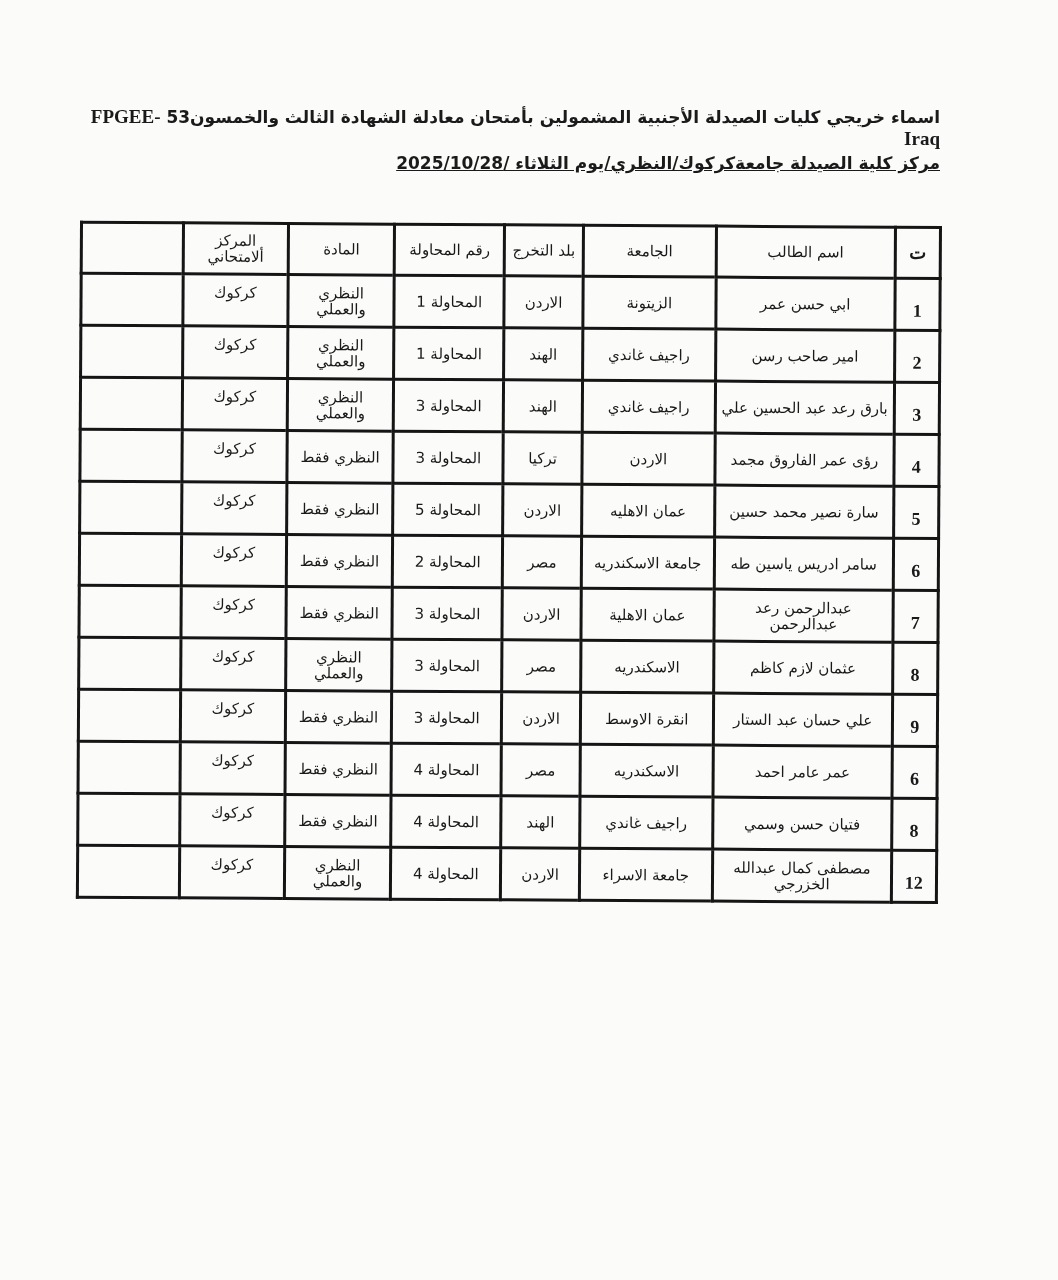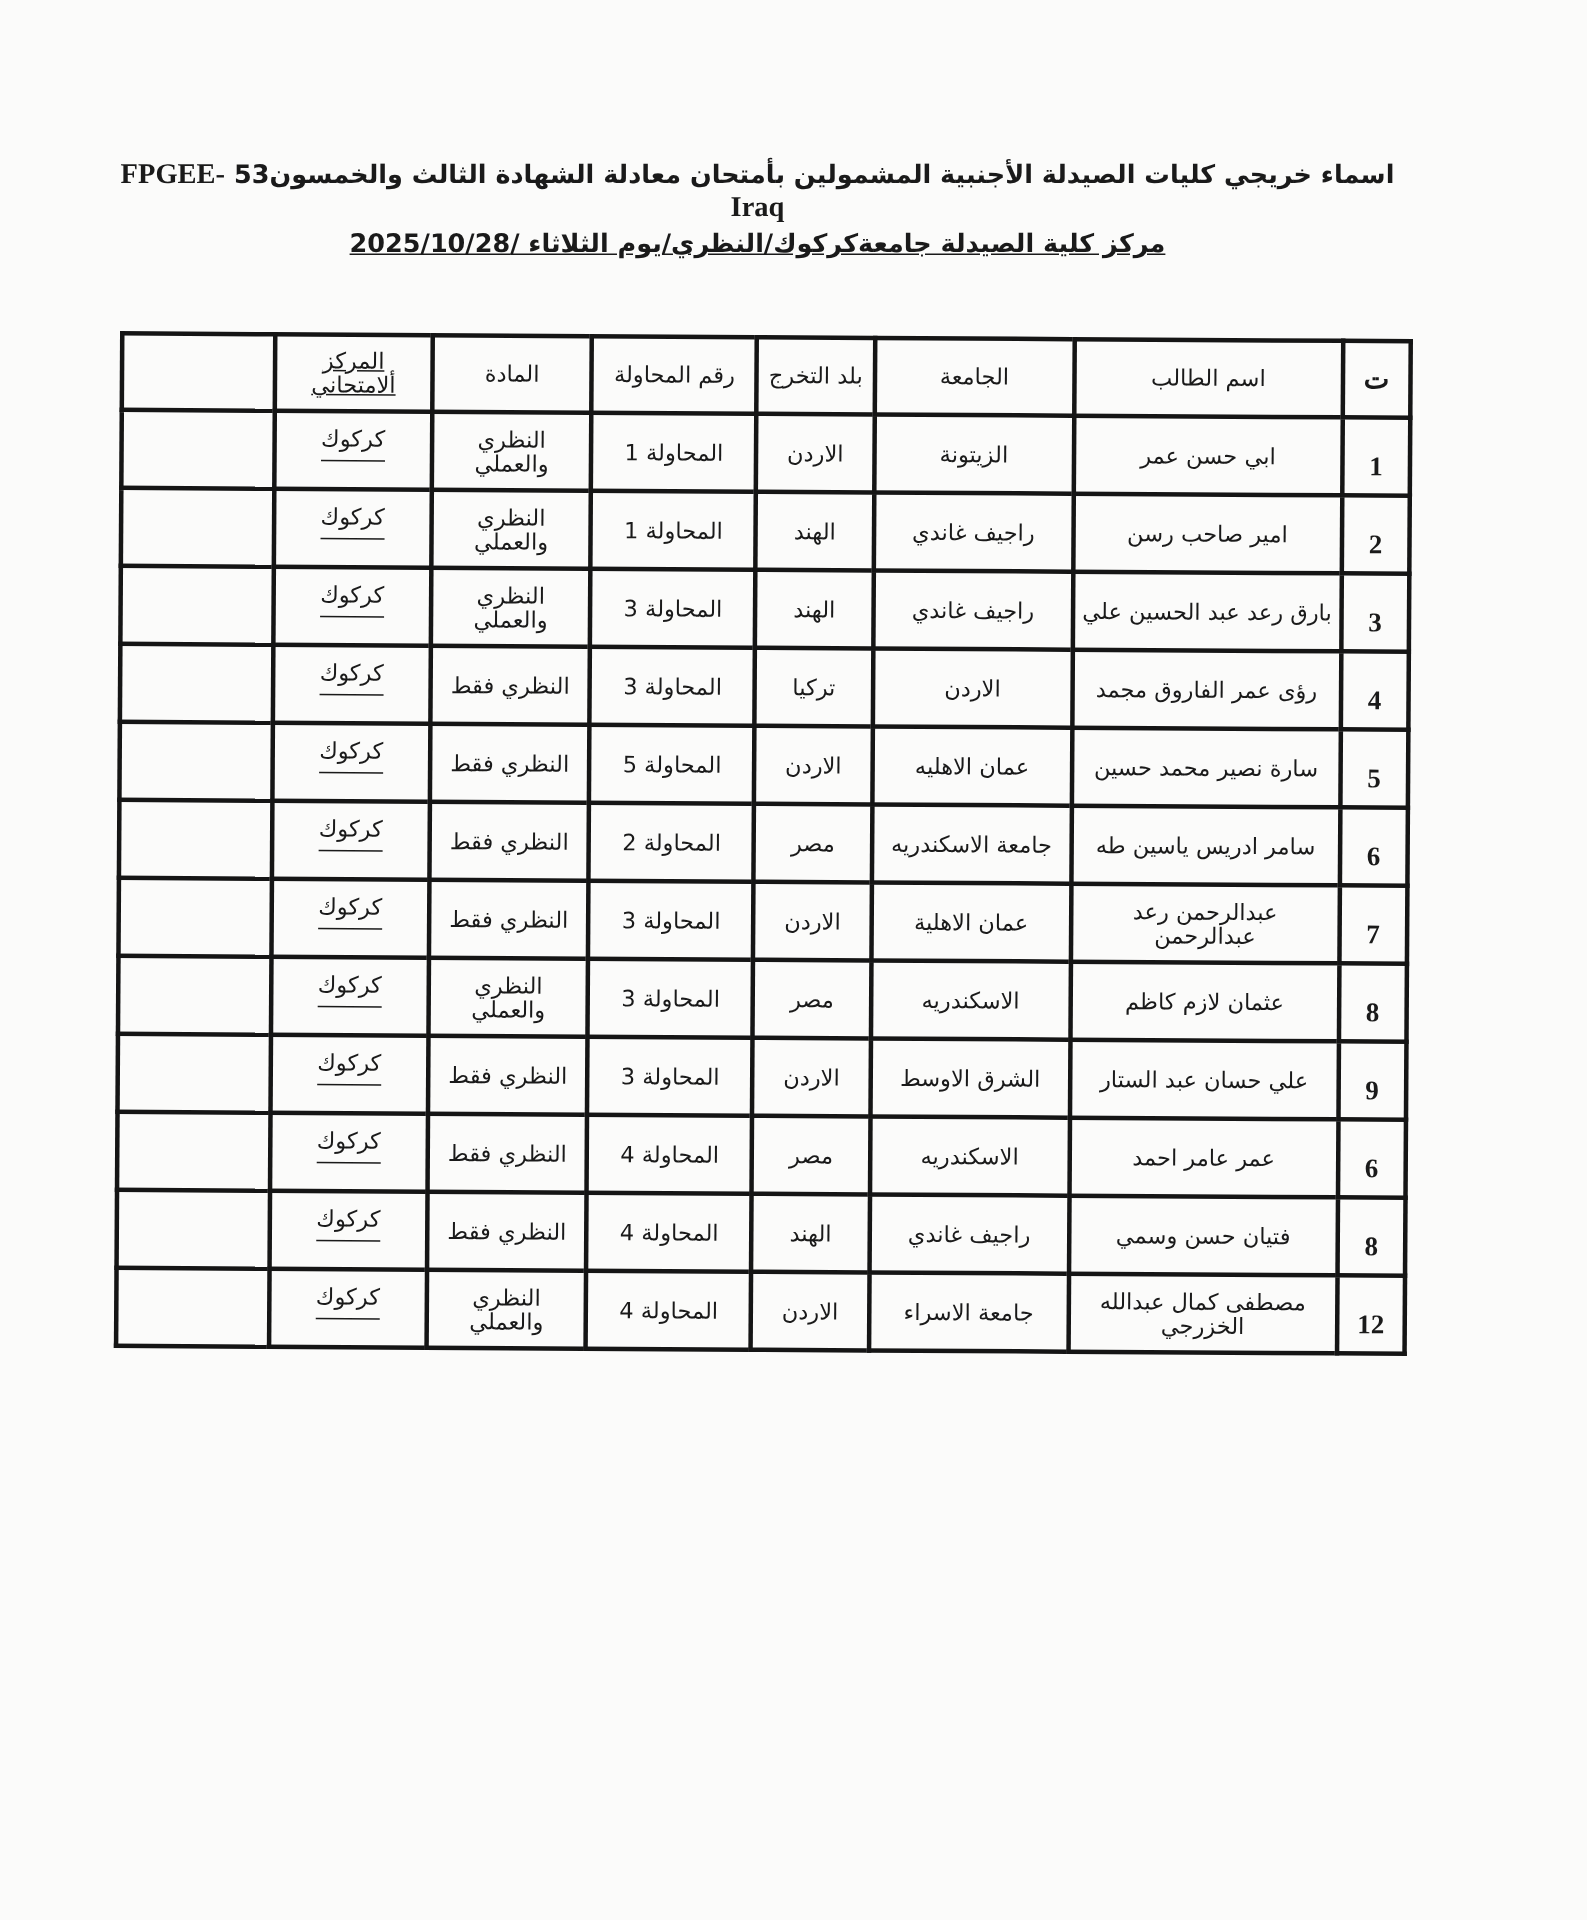--- a/index.html
+++ b/index.html
@@ -5,22 +5,22 @@
     html, body { margin: 0; padding: 0; }
     body {
       width: 1058px; height: 1280px;
       background: #fbfbfa;
       position: relative;
       overflow: hidden;
       font-family: "DejaVu Sans", sans-serif;
       color: #1a1a1a;
     }
     .title {
-      position: absolute; left: 80px; width: 850px;
-      text-align: center; direction: rtl;
+      position: absolute; left: 90px; width: 850px;
+      text-align: right; direction: rtl;
       font-family: "DejaVu Sans", sans-serif;
       font-weight: bold; font-size: 17px;
     }
     .title1 { top: 106px; }
     .title2 { top: 153px; text-decoration: underline; }
     .latin { font-family: "Liberation Serif", serif; font-weight: bold; font-size: 19px; }
     table.grid {
       position: absolute; left: 80px; top: 226px;
       width: 862px;
       border-collapse: collapse;
@@ -37,21 +37,21 @@
       padding: 2px 4px;
     }
     table.grid th { height: 44px; }
     table.grid td { height: 45px; }
     .c-num { width: 36px; font-family: "Liberation Serif", serif; font-weight: bold !important; font-size: 18px !important; }
     .c-name { width: 178px; }
     .c-uni { width: 128px; }
     .c-country { width: 70px; }
     .c-attempt { width: 104px; }
     .c-subject { width: 100px; }
-    .c-center { width: 98px; text-decoration: underline; }
+    .c-center { width: 98px; }
     .c-blank { width: 100px; }
     .num-val { position: relative; top: 6px; }
     .center-val { position: relative; top: -8px; }
   </style>
 </head>
 <body>
 
 <div class="title title1">
   <span>اسماء خريجي كليات الصيدلة الأجنبية المشمولين بأمتحان معادلة الشهادة الثالث والخمسون53</span>
   <span class="latin">FPGEE-Iraq</span>
@@ -148,21 +148,21 @@
       <td class="c-uni">الاسكندريه</td>
       <td class="c-country">مصر</td>
       <td class="c-attempt">المحاولة 3</td>
       <td class="c-subject">النظري والعملي</td>
       <td class="c-center"><span class="center-val">كركوك</span></td>
       <td class="c-blank"></td>
     </tr>
     <tr>
       <td class="c-num"><span class="num-val">9</span></td>
       <td class="c-name">علي حسان عبد الستار</td>
-      <td class="c-uni">الشرق الاوسط</td>
+      <td class="c-uni">انقرة الاوسط</td>
       <td class="c-country">الاردن</td>
       <td class="c-attempt">المحاولة 3</td>
       <td class="c-subject">النظري فقط</td>
       <td class="c-center"><span class="center-val">كركوك</span></td>
       <td class="c-blank"></td>
     </tr>
     <tr>
       <td class="c-num"><span class="num-val">6</span></td>
       <td class="c-name">عمر عامر احمد</td>
       <td class="c-uni">الاسكندريه</td>

